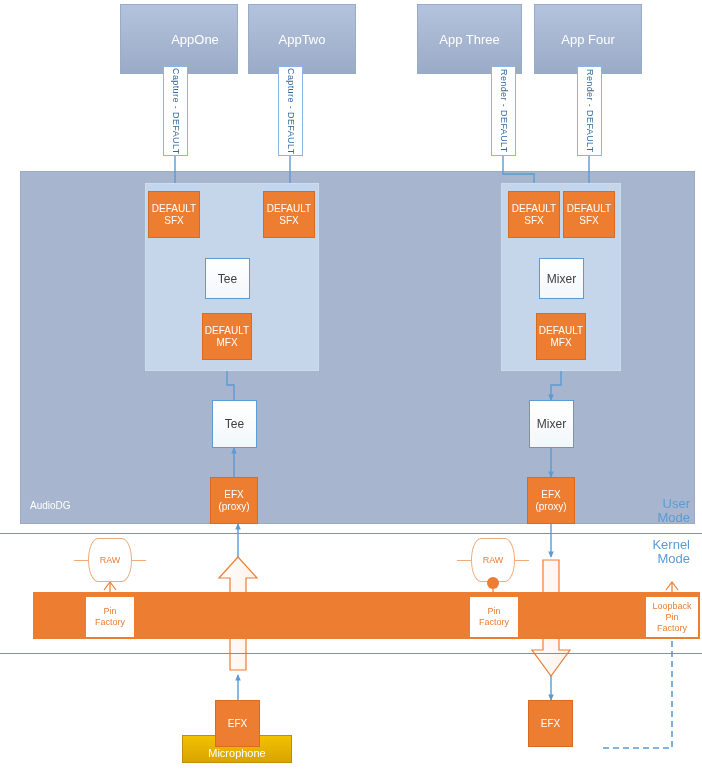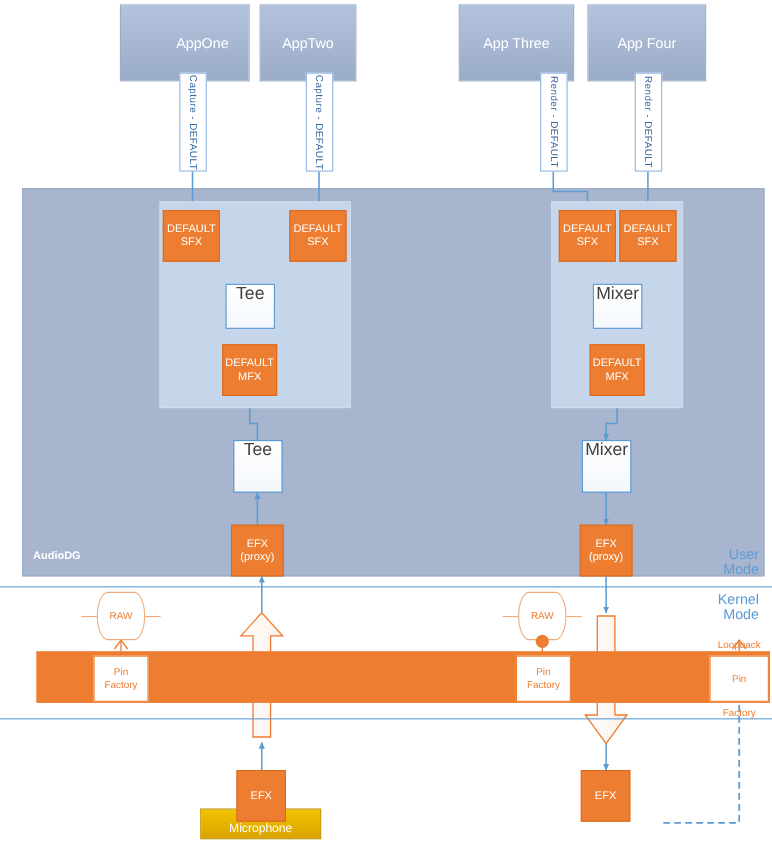--- a/index.html
+++ b/index.html
@@ -37,22 +37,22 @@
   .orange-box{
     background:#ed7d31;border:1px solid #d96a20;
     color:#ffffff;font-size:10px;line-height:12px;
     display:flex;flex-direction:column;align-items:center;justify-content:center;
     text-align:center;
   }
   
   .white-box{
     background:linear-gradient(180deg,#ffffff 0%,#f3f7fb 100%);
     border:1px solid #5b9bd5;
-    color:#404040;font-size:16px;
-    display:flex;align-items:flex-start;justify-content:center;text-align:center;
+    color:#404040;font-size:12px;
+    display:flex;align-items:center;justify-content:center;text-align:center;
   }
 
   
   .divider{background:#5b9bd5;height:1px;}
   .mode-label{color:#5b9bd5;font-size:13px;line-height:14px;text-align:right;}
 
   
   .kbar{background:#ed7d31;}
 
   
@@ -152,24 +152,24 @@
     <path d="M493,582 L493,596" stroke="#ed7d31" stroke-width="1.2" fill="none"></path>
 
     <path d="M672,582 L672,596" stroke="#ed7d31" stroke-width="1.2" fill="none"></path>
     <path d="M666,590 L672,582 L678,590" stroke="#ed7d31" stroke-width="1.2" fill="none"></path>
 
     <path d="M230,670 L230,578 L219,578 L238,557 L257,578 L246,578 L246,670 z" fill="url(#bigArrowGrad)" stroke="#ed7d31" stroke-width="1.2"></path>
 
     <path d="M543,560 L543,650 L532,650 L551,676 L570,650 L559,650 L559,560 z" fill="url(#bigArrowGrad)" stroke="#ed7d31" stroke-width="1.2"></path>
   </svg>
 
-  <div class="abs app-box node" style="left:109px;top:4px;width:118px;height:70px;padding-left:32px;">
+  <div class="abs app-box node" style="left:120px;top:4px;width:118px;height:70px;padding-left:32px;">
     <span>AppOne</span>
   </div>
-  <div class="abs app-box node" style="left:236px;top:4px;width:88px;height:70px;">
+  <div class="abs app-box node" style="left:248px;top:4px;width:108px;height:70px;">
     <span>AppTwo</span>
   </div>
   <div class="abs app-box node" style="left:417px;top:4px;width:105px;height:70px;">
     <span>App Three</span>
   </div>
   <div class="abs app-box node" style="left:534px;top:4px;width:108px;height:70px;">
     <span>App Four</span>
   </div>
 
   <div class="abs vlabel node" style="left:163px;top:66px;width:25px;height:90px;">
@@ -179,21 +179,21 @@
     <span>Capture - DEFAULT</span>
   </div>
   <div class="abs vlabel node" style="left:491px;top:66px;width:25px;height:90px;">
     <span>Render - DEFAULT</span>
   </div>
   <div class="abs vlabel node" style="left:577px;top:66px;width:25px;height:90px;">
     <span>Render - DEFAULT</span>
   </div>
 
   <div class="abs audiodg panel" style="left:20px;top:171px;width:675px;height:353px;"></div>
-  <div class="abs audiodg-label" style="left:30px;top:500px;z-index:2;font-weight:bold;">AudioDG</div>
+  <div class="abs audiodg-label" style="left:30px;top:500px;z-index:2;">AudioDG</div>
 
   <div class="abs inner-panel panel" style="left:145px;top:183px;width:174px;height:188px;z-index:1;"></div>
   <div class="abs inner-panel panel" style="left:501px;top:183px;width:120px;height:188px;z-index:1;"></div>
 
   <div class="abs orange-box node" style="left:148px;top:191px;width:52px;height:47px;">
     <span>DEFAULT</span>
     <span>SFX</span>
   </div>
   <div class="abs orange-box node" style="left:263px;top:191px;width:52px;height:47px;">
     <span>DEFAULT</span>
@@ -265,21 +265,21 @@
   <div class="abs rawdot node" style="left:487px;top:577px;width:12px;height:12px;z-index:4;"></div>
 
   <div class="abs pinfac" style="left:85px;top:596px;width:50px;height:42px;z-index:4;">
     <span>Pin</span>
     <span>Factory</span>
   </div>
   <div class="abs pinfac" style="left:469px;top:596px;width:50px;height:42px;z-index:4;">
     <span>Pin</span>
     <span>Factory</span>
   </div>
-  <div class="abs pinfac" style="left:645px;top:596px;width:54px;height:42px;z-index:4;gap:20px;">
+  <div class="abs pinfac" style="left:645px;top:596px;width:54px;height:42px;z-index:4;">
     <span>Loopback</span>
     <span>Pin</span>
     <span>Factory</span>
   </div>
 
   <div class="abs bigarrow-txt" style="left:233px;top:600px;z-index:4;">RAW</div>
   <div class="abs bigarrow-txt" style="left:547px;top:600px;z-index:4;">RAW</div>
 
   <div class="abs hw-bar node" style="left:182px;top:735px;width:110px;height:28px;">
     <span>Microphone</span>

